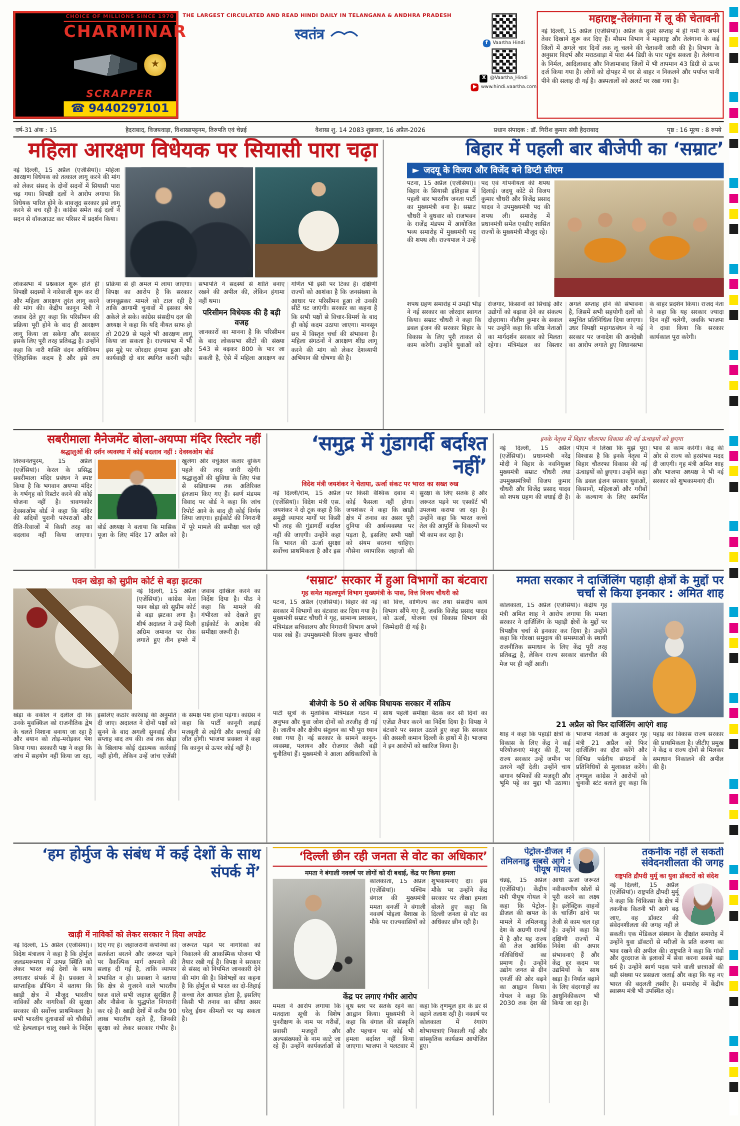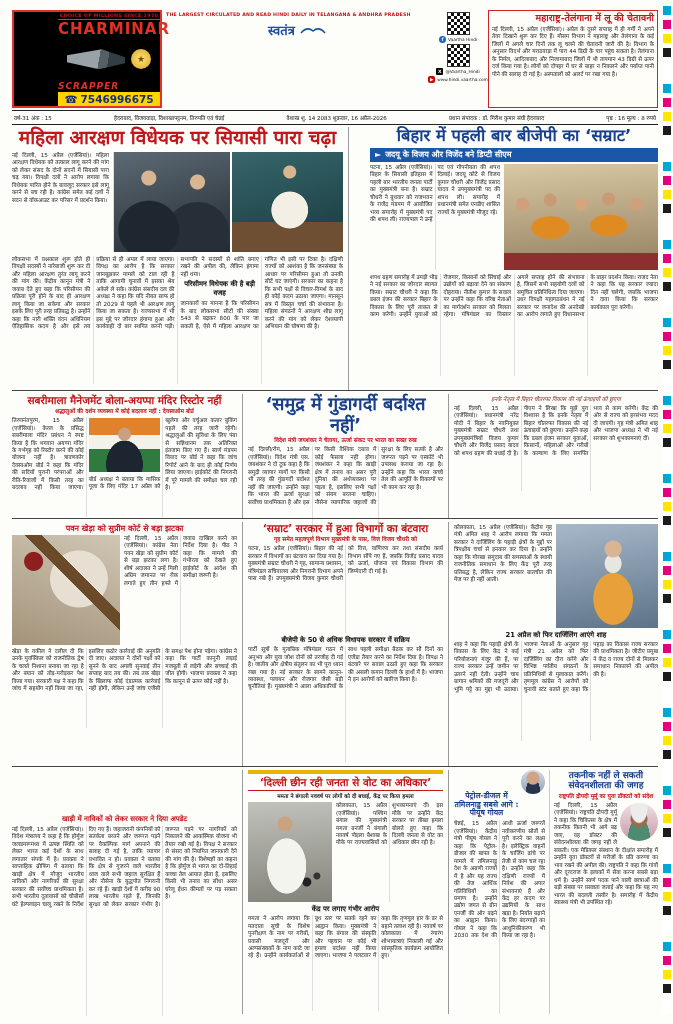--- a/index.html
+++ b/index.html
@@ -14,21 +14,21 @@
   
   .hdr {position:absolute; top:10px; left:12px; width:646px; height:98px; display:flex; gap:4px;}
   .ad {width:150px; border:2px solid #e33127; background:#000000; display:flex; flex-direction:column;padding-left:44px;}
   .ad-top {font-size:4.8px; color:#c3161c; font-weight:700; text-align:center; border-bottom:1px solid #e33127; padding:1px 0; letter-spacing:.3px;}
   .ad-brand {font-size:15px; font-weight:800; color:#e23127; text-align:center; letter-spacing:1px; line-height:1.1; margin-top:1px;}
   .ad-mid {flex:1; display:flex; align-items:center; justify-content:center; gap:6px;}
   .ad-tool {width:58px; height:20px; background:linear-gradient(100deg,#9aa2a8 0 55%, #556066 55% 70%, #333e44 70%);
             clip-path:polygon(0 30%, 60% 0, 100% 40%, 100% 70%, 55% 100%, 0 65%);}
   .ad-badge {width:20px; height:20px; border-radius:50%; background:radial-gradient(#ffe37a,#d9a520);
              color:#7a4b00; font-size:9px; display:flex; align-items:center; justify-content:center; flex-shrink:0;}
-  .ad-prod {font-size:9px; font-weight:800; color:#e23127; font-style:italic; letter-spacing:1px;}
+  .ad-prod {font-size:9px; font-weight:800; color:#e23127; text-align:center; font-style:italic; letter-spacing:1px;}
   .ad-phone {background:#ffd400; display:flex; align-items:center; justify-content:center; gap:3px;
              font-size:10.5px; font-weight:800; color:#14317d; padding:1px 0; margin-top:1px;}
   .mast {flex:1; text-align:left; padding-top:2px; overflow:hidden;}
   .mast-tag {font-size:4.7px; color:#c3161c; font-weight:700; letter-spacing:.2px; white-space:nowrap;}
   .mast-top-row {display:flex; justify-content:center; align-items:center; gap:5px; margin-top:4px;}
   .mast-top {font-size:13px; color:#1d4f9e; font-weight:700;}
   .mast-main {font-size:44px; color:#1d4f9e; font-weight:800; line-height:.95; margin-top:-2px;}
   .social {width:52px; display:flex; flex-direction:column; align-items:center; gap:1px; padding-top:2px;}
   .qr {width:23px; height:23px; background:repeating-conic-gradient(#111 0% 25%, #fff 0% 50%) 0 0/6px 6px; border:1px solid #333;}
   .soc {display:flex; align-items:center; gap:2px; font-size:4.3px; white-space:nowrap; color:#222;}
@@ -52,30 +52,30 @@
   .r3 {top:518px; height:248px; border-top:1.5px solid #444; padding-top:3px;}
   .r4 {top:766px; height:248px; border-top:1.5px solid #444; padding-top:3px;}
   .c-a {width:230px; padding-right:5px;}
   .c-b {width:206px; border-left:1px solid #999; padding:0 5px;}
   .c-c {flex:1; border-left:1px solid #999; padding-left:5px; overflow:hidden;}
   .r1l {width:336px; padding-right:5px;}
   .r1r {flex:1; border-left:1px solid #999; padding-left:21px;}
 
   .hred {color:#c3161c;}
   .hblue {color:#173f8c;}
-  h1,h2,h3,h4 {font-weight:700; text-align:center; line-height:1.15;}
+  h1,h2,h3,h4 {font-weight:700; text-align:right; line-height:1.15;}
   .h1 {font-size:19px;}
   .h2 {font-size:16.5px;}
   .h2b {font-size:15px;}
   .h2c {font-size:13.5px;}
   .h3 {font-size:10.5px;}
   .h3q {font-size:18px;}
-  .h4 {font-size:7.6px; text-align:center; flex:1;margin-top:22px;}
+  .h4 {font-size:7.6px; text-align:right; flex:1;}
   .h4b {font-size:9px;}
-  .boxed {border-top:4px solid #eab308; border-bottom:1px solid #c3161c; padding:2px 0;}
+  .boxed {border-top:1px solid #eab308; border-bottom:1px solid #c3161c; padding:2px 0;}
   .strap {background:#1a57a8; color:#fff; font-size:8px; font-weight:700; height:14px; line-height:14px;
           padding:0 5px; margin:2px 0; display:flex; gap:4px; align-items:center;}
   .sub-red {color:#c3161c; font-size:5.8px; font-weight:700; text-align:center; margin:1px 0;}
   .sub-big {font-size:7px;margin-top:44px;}
   .sub-ital {color:#8d1f1f; font-size:5.6px; font-style:italic; text-align:center; margin:1px 0;}
   .sub-plain {font-size:5.6px; font-weight:700; text-align:center; margin:1px 0; color:#222;}
   .kicker {font-size:8px; font-weight:700; color:#c3161c; text-align:center; margin-bottom:1px;}
   .cross {font-size:6.8px; font-weight:700; text-align:center; margin:2px 0; color:#111;}
   .bt {font-size:5.6px; line-height:1.34; text-align:justify; color:#1b1b1b; overflow:hidden;}
   .cols2 {column-count:2; column-gap:5px; column-rule:1px solid #ddd;}
@@ -177,21 +177,21 @@
     <div class="ad">
       <div class="ad-top">CHOICE OF MILLIONS SINCE 1970</div>
       <div class="ad-brand">CHARMINAR</div>
       <div class="ad-mid">
         <div class="ad-tool"></div>
         <div class="ad-badge">★</div>
       </div>
       <div class="ad-prod">SCRAPPER</div>
       <div class="ad-phone">
         <span>☎</span>
-        <span>7546996675</span>
+        <span>9440297101</span>
       </div>
     </div>
 
     <div class="mast">
       <div class="mast-tag">THE LARGEST CIRCULATED AND READ HINDI DAILY IN TELANGANA &amp; ANDHRA PRADESH</div>
       <div class="mast-top-row">
         <span class="mast-top">स्वतंत्र</span>
         <svg width="26" height="10" viewBox="0 0 26 10">
             <path d="M1 8 Q7 1 13 6 Q19 1 25 8" fill="none" stroke="#1d4f9e" stroke-width="1.6"></path>
           </svg>
@@ -295,31 +295,33 @@
 
     <article class="c-b">
       <h3 class="h3 hred">‘सम्राट’ सरकार में हुआ विभागों का बंटवारा</h3>
       <div class="sub-red">गृह समेत महत्वपूर्ण विभाग मुख्यमंत्री के पास, वित्त विजय चौधरी को</div>
       <div class="bt cols2 r3b-body">पटना, 15 अप्रैल (एजेंसियां)। बिहार की नई सरकार में विभागों का बंटवारा कर दिया गया है। मुख्यमंत्री सम्राट चौधरी ने गृह, सामान्य प्रशासन, मंत्रिमंडल सचिवालय और निगरानी विभाग अपने पास रखे हैं। उपमुख्यमंत्री विजय कुमार चौधरी को वित्त, वाणिज्य कर तथा संसदीय कार्य विभाग सौंपे गए हैं, जबकि विजेंद्र प्रसाद यादव को ऊर्जा, योजना एवं विकास विभाग की जिम्मेदारी दी गई है।</div>
       <div class="cross">बीजेपी के 50 से अधिक विधायक सरकार में सक्रिय</div>
       <div class="bt cols2 r3b-body2">पार्टी सूत्रों के मुताबिक मंत्रिमंडल गठन में अनुभव और युवा जोश दोनों को तरजीह दी गई है। जातीय और क्षेत्रीय संतुलन का भी पूरा ध्यान रखा गया है। नई सरकार के सामने कानून-व्यवस्था, पलायन और रोजगार जैसी बड़ी चुनौतियां हैं। मुख्यमंत्री ने आला अधिकारियों के साथ पहली समीक्षा बैठक कर सौ दिनों का एजेंडा तैयार करने का निर्देश दिया है। विपक्ष ने बंटवारे पर सवाल उठाते हुए कहा कि सरकार की असली कमान दिल्ली के हाथों में है। भाजपा ने इन आरोपों को खारिज किया है।</div>
     </article>
 
     <article class="c-c">
+      <h3 class="h3 hblue">ममता सरकार ने दार्जिलिंग पहाड़ी क्षेत्रों के मुद्दों पर चर्चा से किया इनकार : अमित शाह</h3>
       <div class="r3c-mid">
         <div class="bt r3c-txt">कोलकाता, 15 अप्रैल (एजेंसियां)। केंद्रीय गृह मंत्री अमित शाह ने आरोप लगाया कि ममता सरकार ने दार्जिलिंग के पहाड़ी क्षेत्रों के मुद्दों पर त्रिपक्षीय चर्चा से इनकार कर दिया है। उन्होंने कहा कि गोरखा समुदाय की समस्याओं के स्थायी राजनीतिक समाधान के लिए केंद्र पूरी तरह प्रतिबद्ध है, लेकिन राज्य सरकार बातचीत की मेज पर ही नहीं आती।</div>
         <div class="ph ph-shah"></div>
       </div>
       <div class="cross">21 अप्रैल को फिर दार्जिलिंग आएंगे शाह</div>
       <div class="bt cols3 r3c-bot">शाह ने कहा कि पहाड़ी क्षेत्रों के विकास के लिए केंद्र ने कई परियोजनाएं मंजूर की हैं, पर राज्य सरकार उन्हें जमीन पर उतरने नहीं देती। उन्होंने चाय बागान श्रमिकों की मजदूरी और भूमि पट्टे का मुद्दा भी उठाया। भाजपा नेताओं के अनुसार गृह मंत्री 21 अप्रैल को फिर दार्जिलिंग का दौरा करेंगे और विभिन्न पर्वतीय संगठनों के प्रतिनिधियों से मुलाकात करेंगे। तृणमूल कांग्रेस ने आरोपों को चुनावी स्टंट बताते हुए कहा कि पहाड़ का विकास राज्य सरकार की प्राथमिकता है। जीटीए प्रमुख ने केंद्र व राज्य दोनों से मिलकर समाधान निकालने की अपील की है।</div>
     </article>
   </section>
 
   <section class="row r4">
     <article class="c-a">
+      <h2 class="h2c hblue">‘हम होर्मुज के संबंध में कई देशों के साथ संपर्क में’</h2>
       <div class="sub-red sub-big">खाड़ी में नाविकों को लेकर सरकार ने दिया अपडेट</div>
       <div class="bt cols3 r4a-body">नई दिल्ली, 15 अप्रैल (एजेंसियां)। विदेश मंत्रालय ने कहा है कि होर्मुज जलडमरूमध्य में उत्पन्न स्थिति को लेकर भारत कई देशों के साथ लगातार संपर्क में है। प्रवक्ता ने साप्ताहिक ब्रीफिंग में बताया कि खाड़ी क्षेत्र में मौजूद भारतीय नाविकों और नागरिकों की सुरक्षा सरकार की सर्वोच्च प्राथमिकता है। सभी भारतीय दूतावासों को चौबीसों घंटे हेल्पलाइन चालू रखने के निर्देश दिए गए हैं। जहाजरानी कंपनियों को सतर्कता बरतने और जरूरत पड़ने पर वैकल्पिक मार्ग अपनाने की सलाह दी गई है, ताकि व्यापार प्रभावित न हो। प्रवक्ता ने बताया कि क्षेत्र से गुजरने वाले भारतीय ध्वज वाले सभी जहाज सुरक्षित हैं और नौसेना के युद्धपोत निगरानी कर रहे हैं। खाड़ी देशों में करीब 90 लाख भारतीय रहते हैं, जिनकी सुरक्षा को लेकर सरकार गंभीर है। जरूरत पड़ने पर नागरिकों को निकालने की आकस्मिक योजना भी तैयार रखी गई है। विपक्ष ने सरकार से संसद को नियमित जानकारी देने की मांग की है। विशेषज्ञों का कहना है कि होर्मुज से भारत का दो-तिहाई कच्चा तेल आयात होता है, इसलिए किसी भी तनाव का सीधा असर घरेलू ईंधन कीमतों पर पड़ सकता है।</div>
     </article>
 
     <article class="c-b">
       <h3 class="h3 hred boxed">‘दिल्ली छीन रही जनता से वोट का अधिकार’</h3>
       <div class="sub-plain">ममता ने बंगाली नववर्ष पर लोगों को दी बधाई, केंद्र पर किया हमला</div>
       <div class="r4b-mid">
         <div class="ph ph-mamata"></div>
         <div class="bt cols2 r4b-txt">कोलकाता, 15 अप्रैल (एजेंसियां)। पश्चिम बंगाल की मुख्यमंत्री ममता बनर्जी ने बंगाली नववर्ष पोइला बैशाख के मौके पर राज्यवासियों को शुभकामनाएं दीं। इस मौके पर उन्होंने केंद्र सरकार पर तीखा हमला बोलते हुए कहा कि दिल्ली जनता से वोट का अधिकार छीन रही है।</div>

